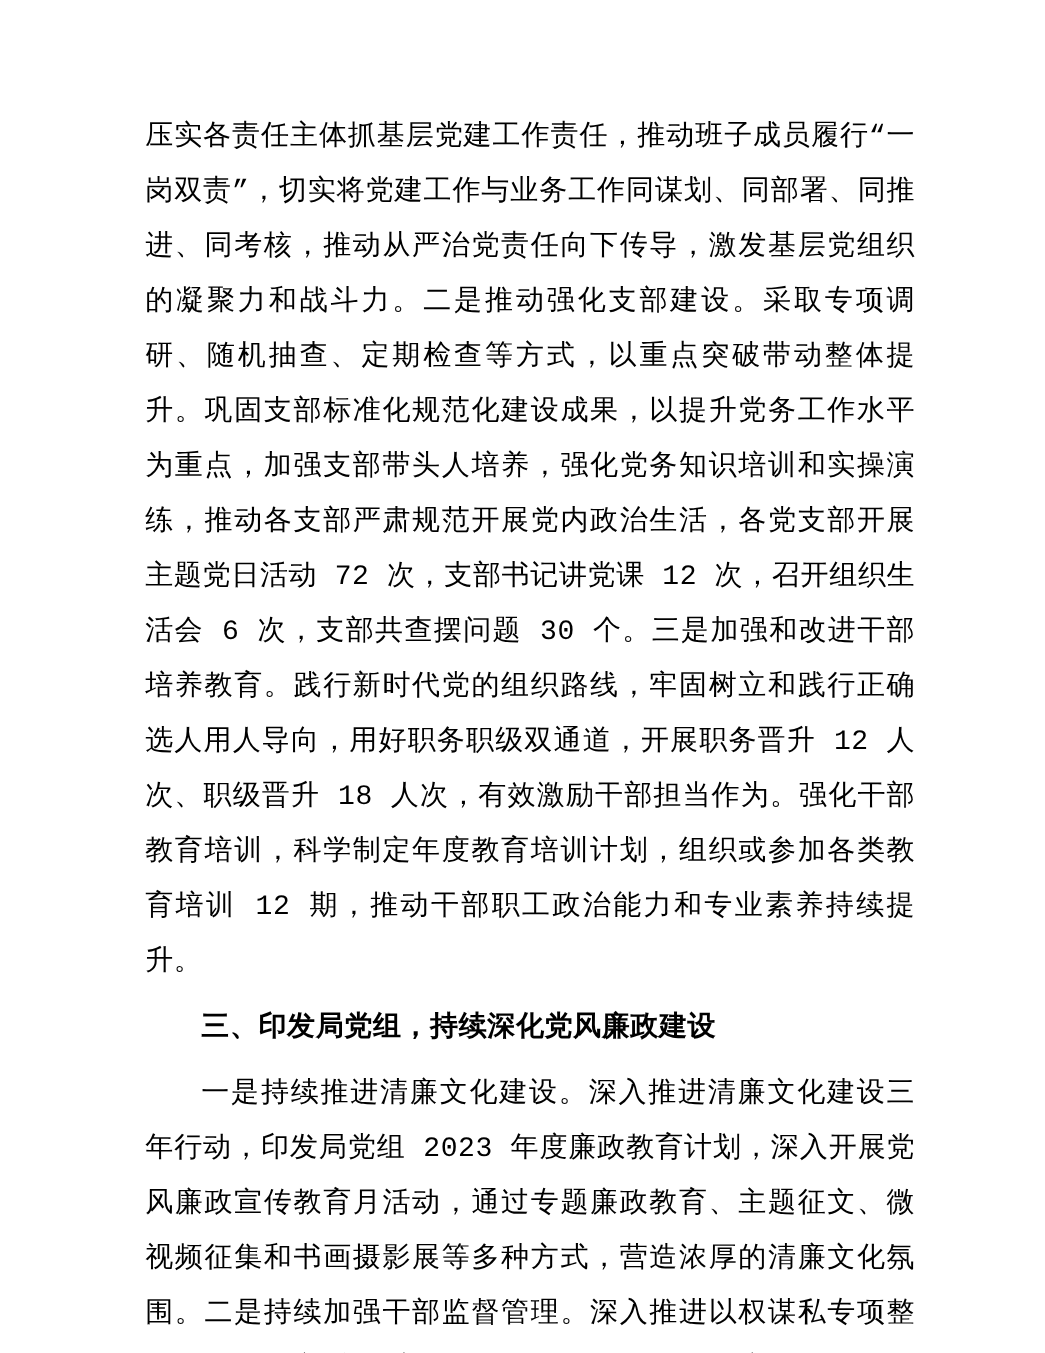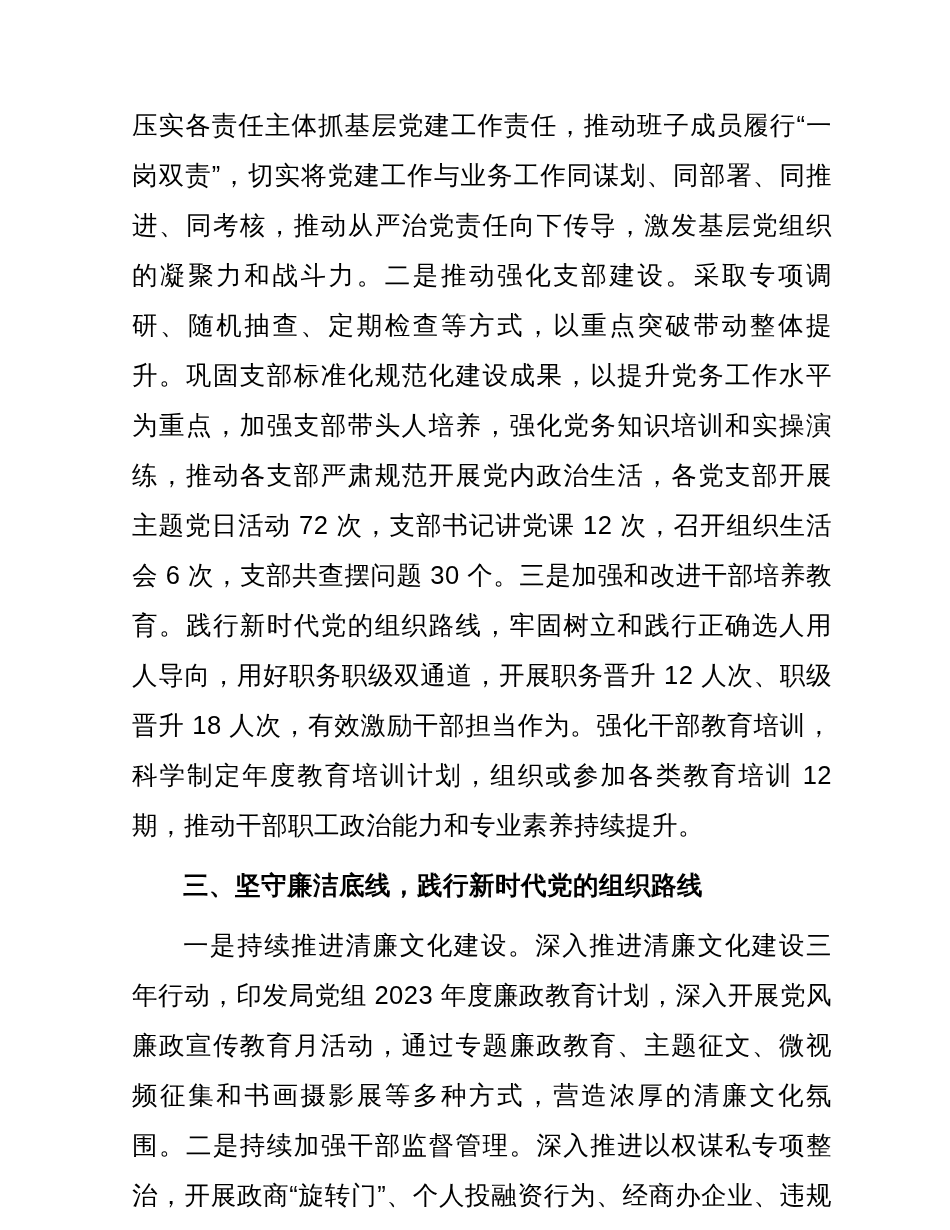--- a/index.html
+++ b/index.html
@@ -7,21 +7,21 @@
     padding: 0;
     background: #ffffff;
   }
   .page {
     width: 950px;
     height: 1230px;
     background: #ffffff;
     position: relative;
     box-sizing: border-box;
     padding: 100px 118px 60px 132px;
-    font-family: Liberation Sans, sans-serif;
+    font-family: Liberation Mono, monospace;
     color: #000000;
     overflow: hidden;
   }
   .doc-body {
     font-size: 25.5px;
     line-height: 50px;
     text-align: justify;
     text-justify: inter-ideograph;
     letter-spacing: 0.5px;
   }
@@ -47,20 +47,20 @@
 </head>
 <body>
 
 <div class="page">
   <div class="doc-body">
 
     <p class="para first">压实各责任主体抓基层党建工作责任，推动班子成员履行“一岗双责”，切实将党建工作与业务工作同谋划、同部署、同推进、同考核，推动从严治党责任向下传导，激发基层党组织的凝聚力和战斗力。二是推动强化支部建设。采取专项调研、随机抽查、定期检查等方式，以重点突破带动整体提升。巩固支部标准化规范化建设成果，以提升党务工作水平为重点，加强支部带头人培养，强化党务知识培训和实操演练，推动各支部严肃规范开展党内政治生活，各党支部开展主题党日活动 72 次，支部书记讲党课 12 次，召开组织生活会 6 次，支部共查摆问题 30 个。三是加强和改进干部培养教育。践行新时代党的组织路线，牢固树立和践行正确选人用人导向，用好职务职级双通道，开展职务晋升 12 人次、职级晋升 18 人次，有效激励干部担当作为。强化干部教育培训，科学制定年度教育培训计划，组织或参加各类教育培训 12 期，推动干部职工政治能力和专业素养持续提升。</p>
 
     <div class="spacer-sm"></div>
 
-    <p class="heading">三、坚守廉洁底线，践行新时代党的组织路线</p>
+    <p class="heading">三、印发局党组，持续深化党风廉政建设</p>
 
     <div class="spacer-sm"></div>
 
     <p class="para">一是持续推进清廉文化建设。深入推进清廉文化建设三年行动，印发局党组 2023 年度廉政教育计划，深入开展党风廉政宣传教育月活动，通过专题廉政教育、主题征文、微视频征集和书画摄影展等多种方式，营造浓厚的清廉文化氛围。二是持续加强干部监督管理。深入推进以权谋私专项整治，开展政商“旋转门”、个人投融资行为、经商办企业、违规吃喝等专</p>
 
   </div>
 </div>
 
 </body></html>

